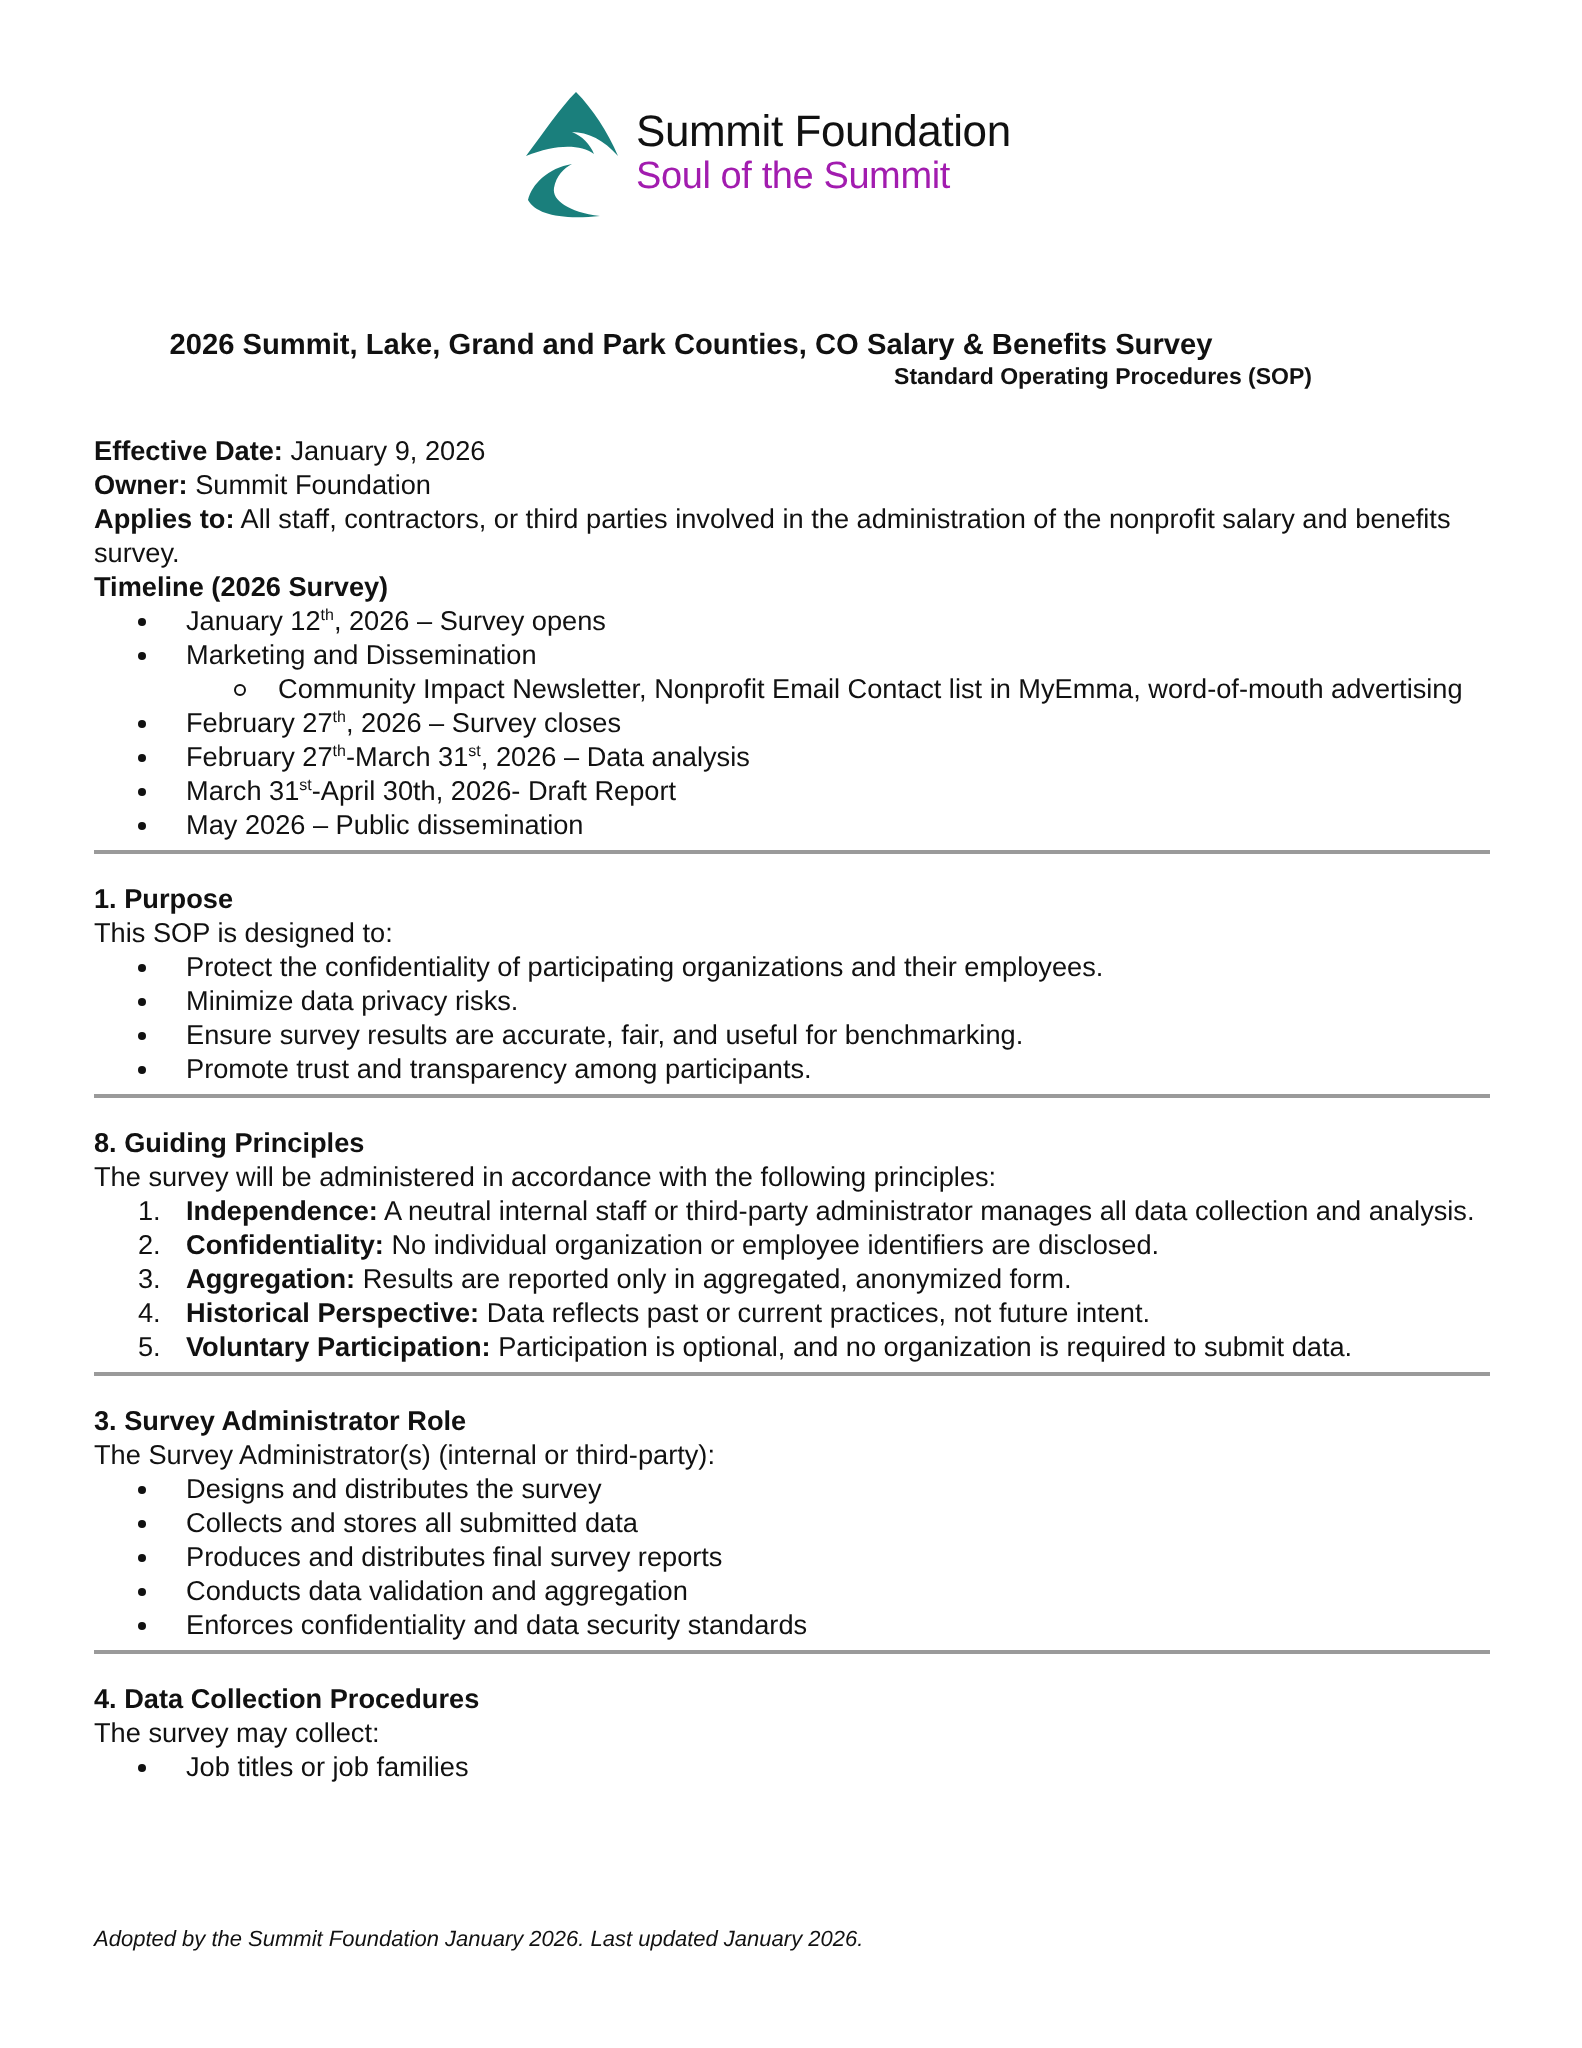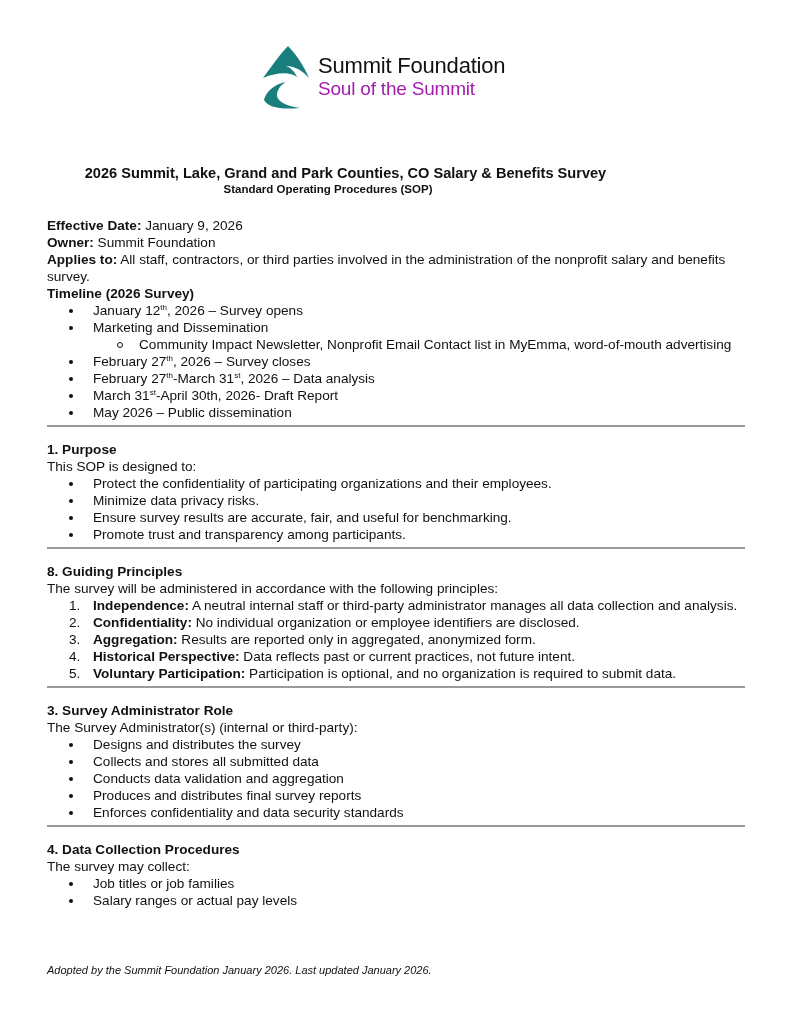--- a/index.html
+++ b/index.html
@@ -15,21 +15,21 @@
   .logo svg { width: 50px; height: 66px; margin-right: 8px; }
   .logo-text { display: flex; flex-direction: column; }
   .logo-name { font-size: 22px; line-height: 24px; color: #111; letter-spacing: -0.2px; }
   .logo-tag { font-size: 19px; line-height: 22px; color: #a21caf; letter-spacing: -0.2px; }
 
   .doc-title {
     position: absolute; top: 165px; left: 0; width: 691px; text-align: center;
     font-weight: bold; font-size: 14.6px; line-height: 17px;
   }
   .doc-subtitle {
-    position: absolute; top: 182px; left: 0; width: 656px; text-align: center;
+    position: absolute; top: 182px; left: 0; width: 656px; text-align: right;
     font-weight: bold; font-size: 11.5px; line-height: 14px;
   }
 
   .content { position: absolute; left: 47px; top: 217px; width: 700px; }
   .meta-line { margin: 0; }
   .b { font-weight: bold; }
   ul, ol { margin: 0; padding: 0; list-style: none; }
   .bullet-list li, .num-list li { position: relative; padding-left: 46px; }
   .bullet-list li::before {
     content: ""; position: absolute; left: 22px; top: 7px;
@@ -123,28 +123,27 @@
     <li><span class="num">5.</span><span class="b">Voluntary Participation:</span><span> Participation is optional, and no organization is required to submit data.</span></li>
   </ol>
 
   <div class="divider"></div>
 
   <div class="section-head">3. Survey Administrator Role</div>
   <div>The Survey Administrator(s) (internal or third-party):</div>
   <ul class="bullet-list">
     <li>Designs and distributes the survey</li>
     <li>Collects and stores all submitted data</li>
+    <li>Produces and distributes final survey reports</li>
     <li>Conducts data validation and aggregation</li>
-    <li>Produces and distributes final survey reports</li>
     <li>Enforces confidentiality and data security standards</li>
   </ul>
 
   <div class="divider"></div>
 
   <div class="section-head">4. Data Collection Procedures</div>
   <div>The survey may collect:</div>
   <ul class="bullet-list">
     <li>Job titles or job families</li>
-    <li>Salary ranges or actual pay levels</li>
   </ul>
 </div>
 
 <div class="footer">Adopted by the Summit Foundation January 2026. Last updated January 2026.</div>
 
 </body></html>

